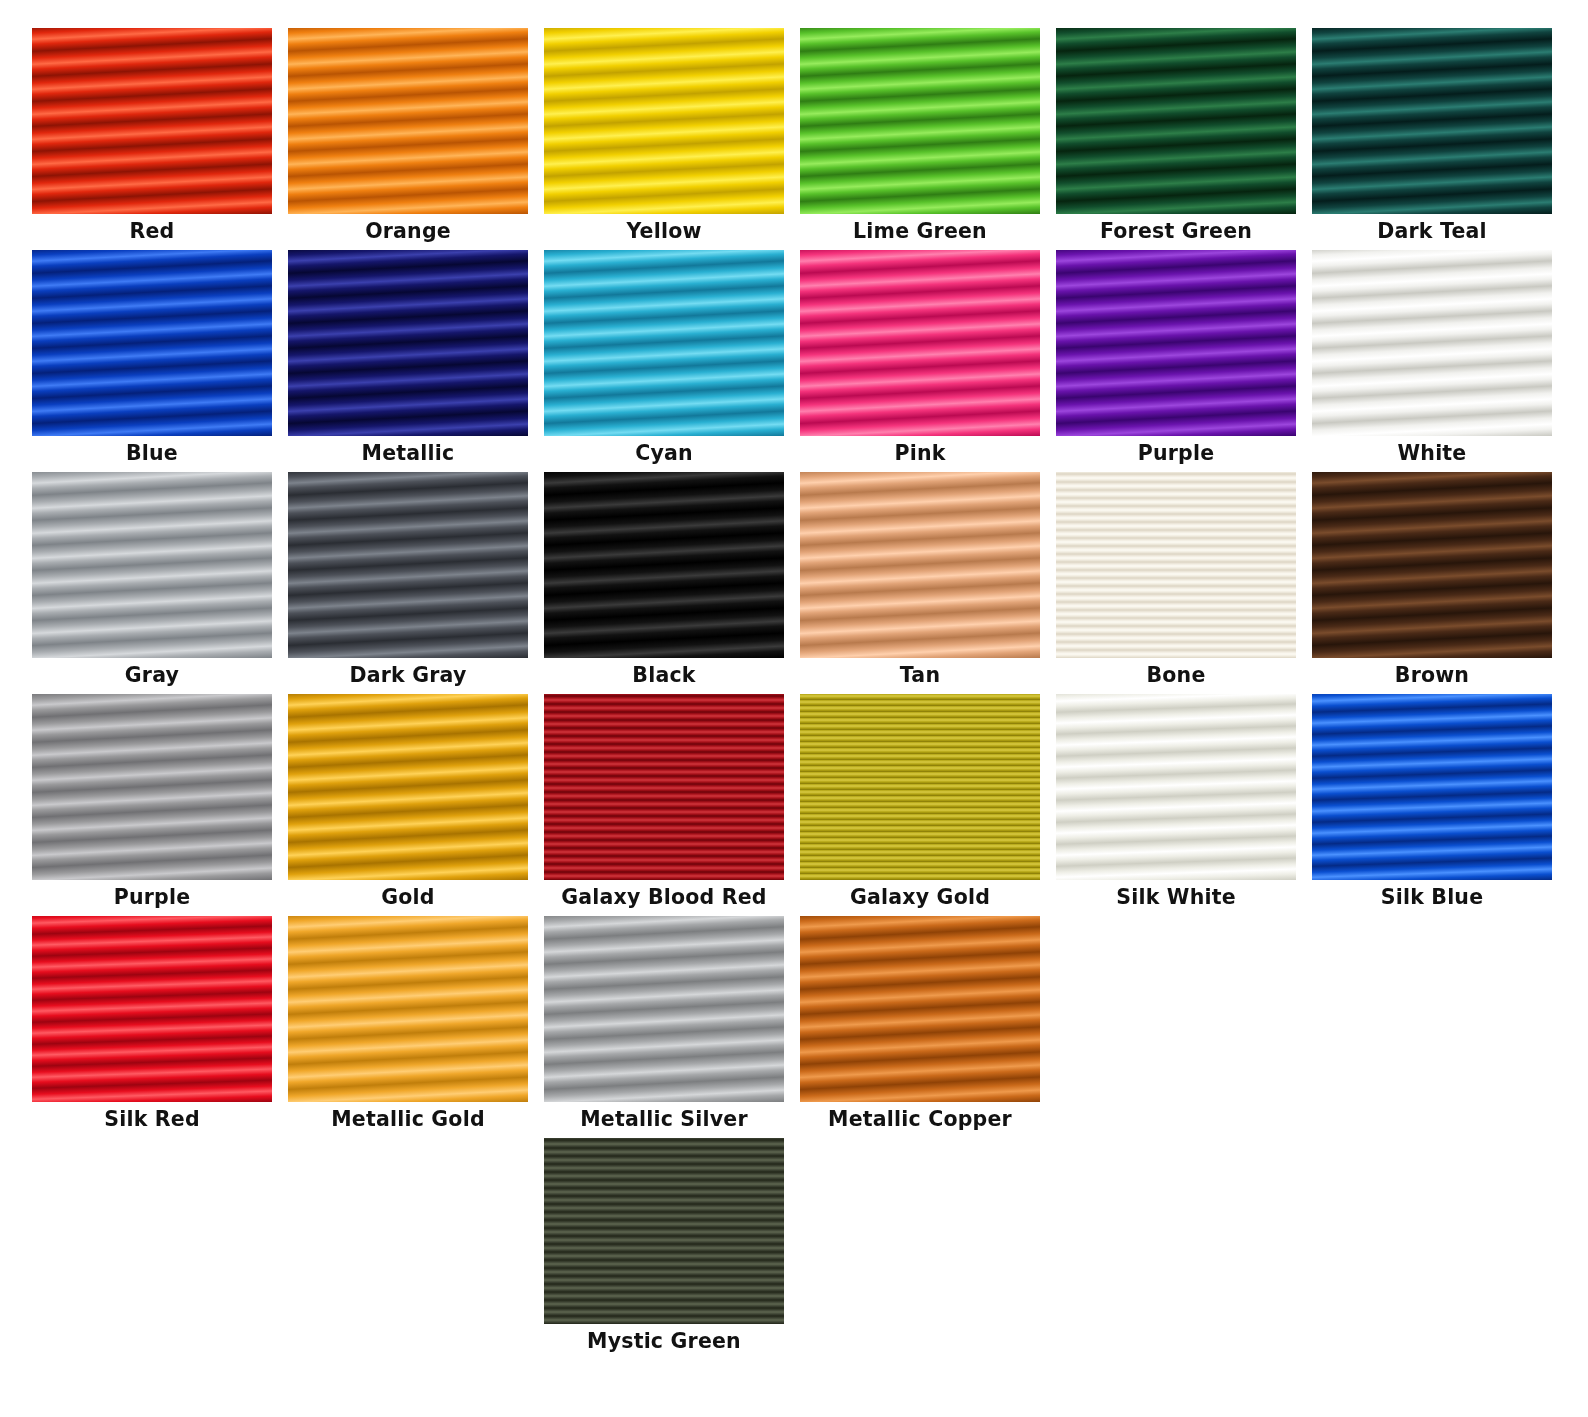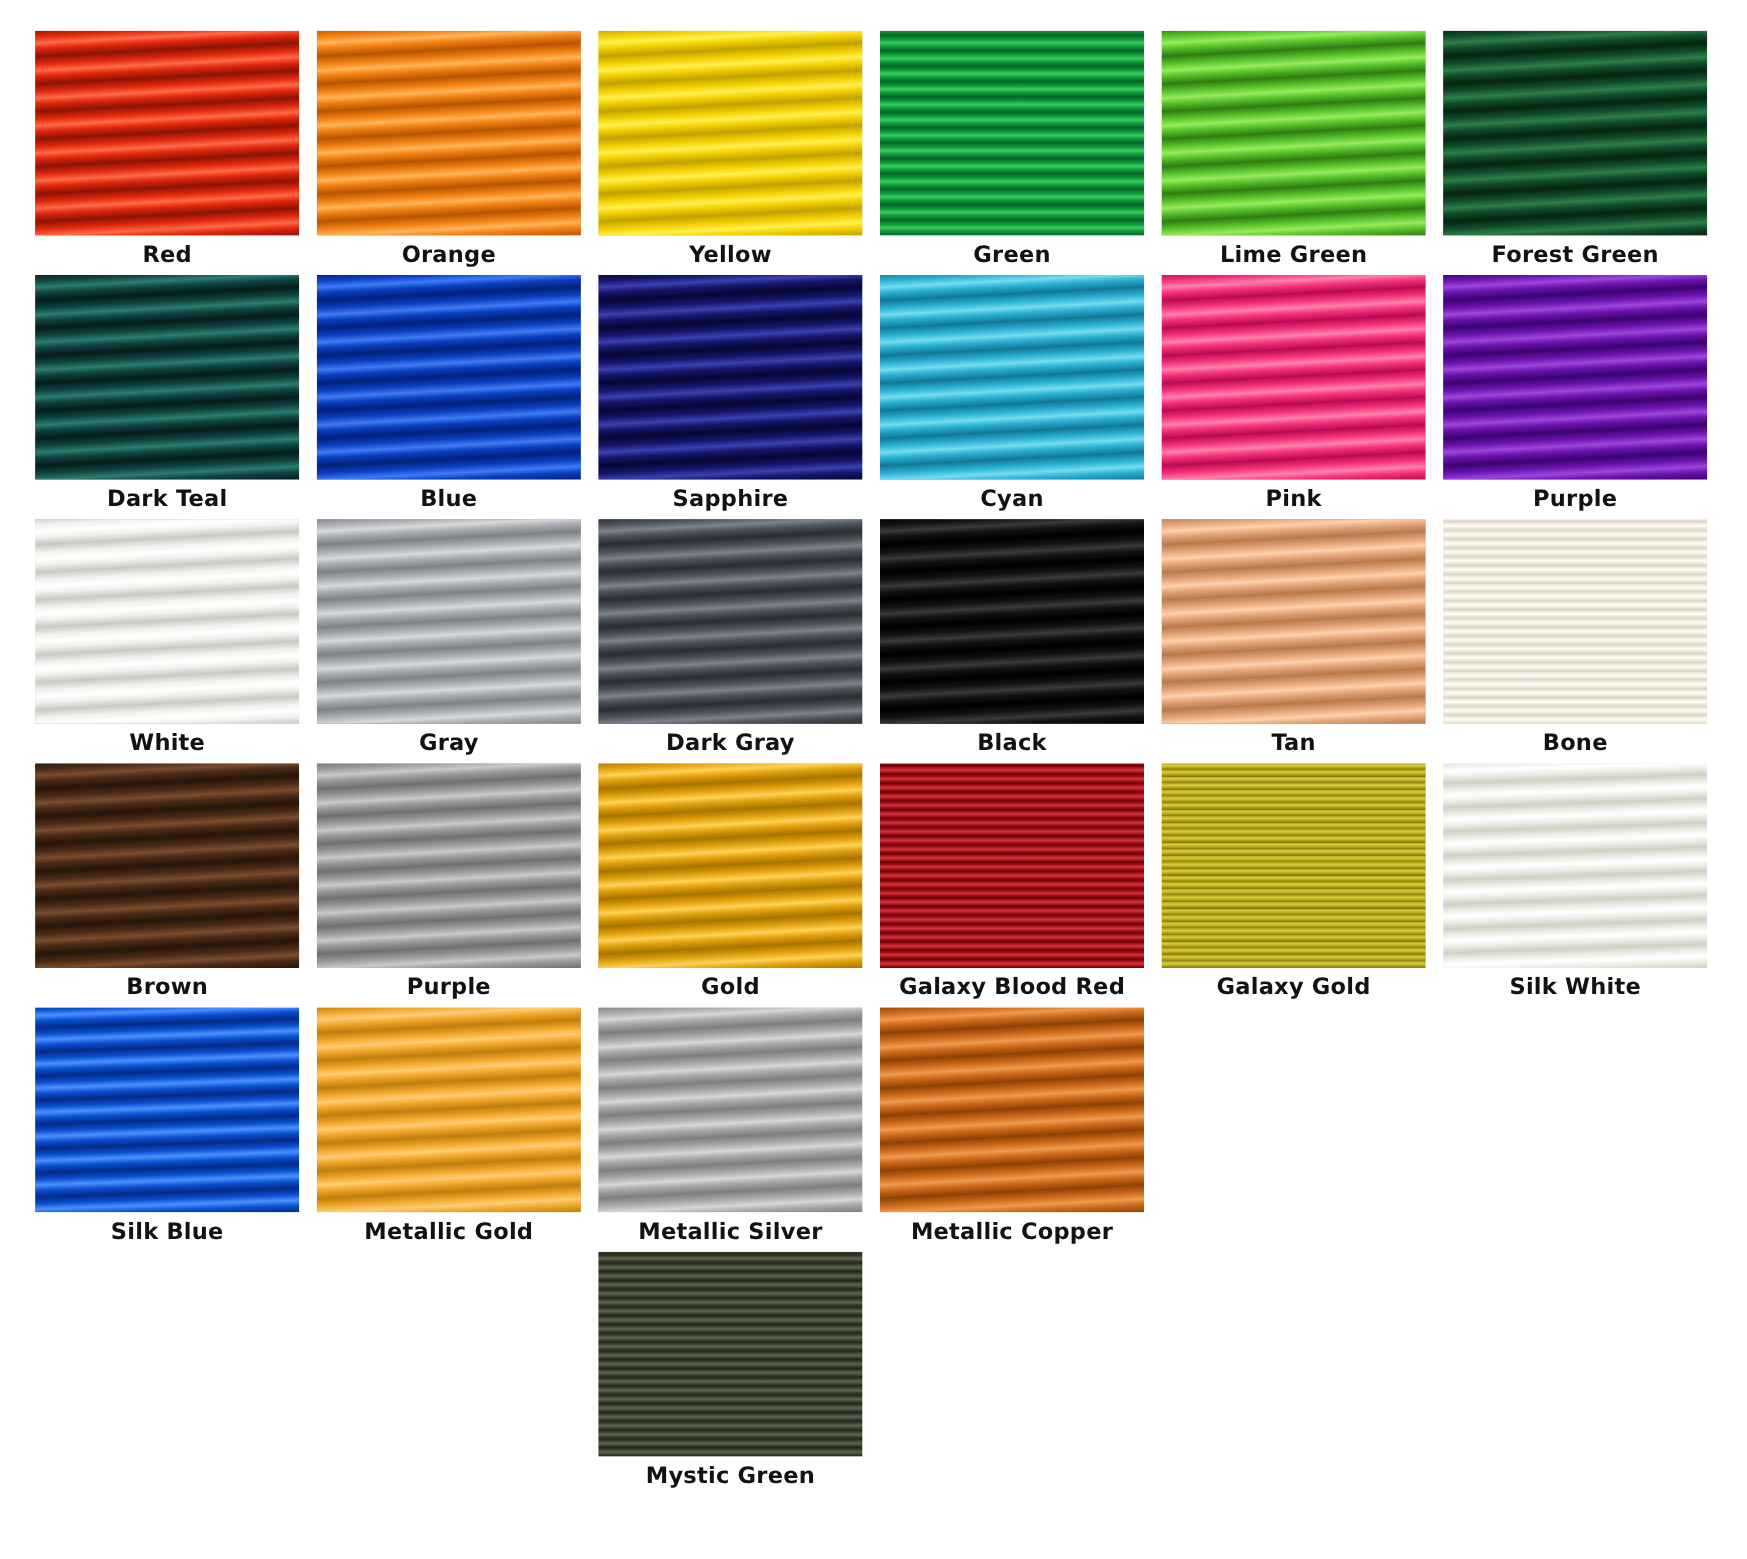--- a/index.html
+++ b/index.html
@@ -71,26 +71,20 @@
       <div class="label">Orange</div>
     </div>
     <div class="cell">
       <div class="swatch">
         <div class="tex" style="background-color: rgb(242, 208, 0); background-image: repeating-linear-gradient(-3deg, rgb(194, 162, 0) 0px, rgb(242, 208, 0) 7px, rgb(255, 240, 79) 12px, rgb(242, 208, 0) 18px, rgb(194, 162, 0) 25px), repeating-linear-gradient(2deg, rgba(0, 0, 0, 0.2) 0px, rgba(0, 0, 0, 0) 9px, rgba(255, 255, 255, 0.2) 16px, rgba(0, 0, 0, 0) 26px), linear-gradient(rgba(0, 0, 0, 0.18), rgba(0, 0, 0, 0) 30%, rgba(0, 0, 0, 0) 70%, rgba(0, 0, 0, 0.22));"></div>
       </div>
       <div class="label">Yellow</div>
     </div>
     <div class="cell">
       <div class="swatch">
-        <div class="tex" style="background-color: rgb(15, 157, 58); background-image: repeating-linear-gradient(0deg, rgb(6, 100, 42) 0px, rgb(15, 157, 58) 4px, rgb(60, 204, 99) 7px, rgb(15, 157, 58) 10px, rgb(6, 100, 42) 14px);"></div>
-      </div>
-      <div class="label">Green</div>
-    </div>
-    <div class="cell">
-      <div class="swatch">
         <div class="tex" style="background-color: rgb(88, 194, 42); background-image: repeating-linear-gradient(-3deg, rgb(47, 125, 20) 0px, rgb(88, 194, 42) 7px, rgb(150, 236, 92) 12px, rgb(88, 194, 42) 18px, rgb(47, 125, 20) 25px), repeating-linear-gradient(2deg, rgba(0, 0, 0, 0.2) 0px, rgba(0, 0, 0, 0) 9px, rgba(255, 255, 255, 0.2) 16px, rgba(0, 0, 0, 0) 26px), linear-gradient(rgba(0, 0, 0, 0.18), rgba(0, 0, 0, 0) 30%, rgba(0, 0, 0, 0) 70%, rgba(0, 0, 0, 0.22));"></div>
       </div>
       <div class="label">Lime Green</div>
     </div>
     <div class="cell">
       <div class="swatch">
         <div class="tex" style="background-color: rgb(17, 77, 44); background-image: repeating-linear-gradient(-3deg, rgb(6, 36, 15) 0px, rgb(17, 77, 44) 7px, rgb(45, 126, 72) 12px, rgb(17, 77, 44) 18px, rgb(6, 36, 15) 25px), repeating-linear-gradient(2deg, rgba(0, 0, 0, 0.2) 0px, rgba(0, 0, 0, 0) 9px, rgba(255, 255, 255, 0.2) 16px, rgba(0, 0, 0, 0) 26px), linear-gradient(rgba(0, 0, 0, 0.18), rgba(0, 0, 0, 0) 30%, rgba(0, 0, 0, 0) 70%, rgba(0, 0, 0, 0.22));"></div>
       </div>
       <div class="label">Forest Green</div>
     </div>
@@ -103,21 +97,21 @@
     <div class="cell">
       <div class="swatch">
         <div class="tex" style="background-color: rgb(10, 63, 192); background-image: repeating-linear-gradient(-3deg, rgb(4, 32, 122) 0px, rgb(10, 63, 192) 7px, rgb(63, 123, 245) 12px, rgb(10, 63, 192) 18px, rgb(4, 32, 122) 25px), repeating-linear-gradient(2deg, rgba(0, 0, 0, 0.2) 0px, rgba(0, 0, 0, 0) 9px, rgba(255, 255, 255, 0.2) 16px, rgba(0, 0, 0, 0) 26px), linear-gradient(rgba(0, 0, 0, 0.18), rgba(0, 0, 0, 0) 30%, rgba(0, 0, 0, 0) 70%, rgba(0, 0, 0, 0.22));"></div>
       </div>
       <div class="label">Blue</div>
     </div>
     <div class="cell">
       <div class="swatch">
         <div class="tex" style="background-color: rgb(21, 22, 107); background-image: repeating-linear-gradient(-3deg, rgb(6, 7, 51) 0px, rgb(21, 22, 107) 7px, rgb(59, 64, 173) 12px, rgb(21, 22, 107) 18px, rgb(6, 7, 51) 25px), repeating-linear-gradient(2deg, rgba(0, 0, 0, 0.2) 0px, rgba(0, 0, 0, 0) 9px, rgba(255, 255, 255, 0.2) 16px, rgba(0, 0, 0, 0) 26px), linear-gradient(rgba(0, 0, 0, 0.18), rgba(0, 0, 0, 0) 30%, rgba(0, 0, 0, 0) 70%, rgba(0, 0, 0, 0.22));"></div>
       </div>
-      <div class="label">Sapphire</div>
+      <div class="label">Metallic</div>
     </div>
     <div class="cell">
       <div class="swatch">
         <div class="tex" style="background-color: rgb(41, 176, 210); background-image: repeating-linear-gradient(-3deg, rgb(18, 120, 154) 0px, rgb(41, 176, 210) 7px, rgb(116, 220, 242) 12px, rgb(41, 176, 210) 18px, rgb(18, 120, 154) 25px), repeating-linear-gradient(2deg, rgba(0, 0, 0, 0.2) 0px, rgba(0, 0, 0, 0) 9px, rgba(255, 255, 255, 0.2) 16px, rgba(0, 0, 0, 0) 26px), linear-gradient(rgba(0, 0, 0, 0.18), rgba(0, 0, 0, 0) 30%, rgba(0, 0, 0, 0) 70%, rgba(0, 0, 0, 0.22));"></div>
       </div>
       <div class="label">Cyan</div>
     </div>
     <div class="cell">
       <div class="swatch">
         <div class="tex" style="background-color: rgb(245, 51, 124); background-image: repeating-linear-gradient(-3deg, rgb(187, 10, 82) 0px, rgb(245, 51, 124) 7px, rgb(255, 128, 174) 12px, rgb(245, 51, 124) 18px, rgb(187, 10, 82) 25px), repeating-linear-gradient(2deg, rgba(0, 0, 0, 0.2) 0px, rgba(0, 0, 0, 0) 9px, rgba(255, 255, 255, 0.2) 16px, rgba(0, 0, 0, 0) 26px), linear-gradient(rgba(0, 0, 0, 0.18), rgba(0, 0, 0, 0) 30%, rgba(0, 0, 0, 0) 70%, rgba(0, 0, 0, 0.22));"></div>
@@ -200,20 +194,26 @@
       <div class="swatch">
         <div class="tex" style="background-color: rgb(238, 238, 230); background-image: repeating-linear-gradient(-2deg, rgb(207, 207, 196) 0px, rgb(238, 238, 230) 6px, rgb(255, 255, 255) 11px, rgb(238, 238, 230) 16px, rgb(207, 207, 196) 22px), linear-gradient(90deg, rgba(255, 255, 255, 0.3), rgba(255, 255, 255, 0) 35%, rgba(0, 0, 0, 0.12) 70%, rgba(255, 255, 255, 0.22));"></div>
       </div>
       <div class="label">Silk White</div>
     </div>
     <div class="cell">
       <div class="swatch">
         <div class="tex" style="background-color: rgb(10, 79, 208); background-image: repeating-linear-gradient(-2deg, rgb(4, 42, 134) 0px, rgb(10, 79, 208) 6px, rgb(74, 145, 255) 11px, rgb(10, 79, 208) 16px, rgb(4, 42, 134) 22px), linear-gradient(90deg, rgba(255, 255, 255, 0.3), rgba(255, 255, 255, 0) 35%, rgba(0, 0, 0, 0.12) 70%, rgba(255, 255, 255, 0.22));"></div>
       </div>
       <div class="label">Silk Blue</div>
+    </div>
+    <div class="cell">
+      <div class="swatch">
+        <div class="tex" style="background-color: rgb(231, 13, 30); background-image: repeating-linear-gradient(-2deg, rgb(157, 3, 16) 0px, rgb(231, 13, 30) 6px, rgb(255, 90, 98) 11px, rgb(231, 13, 30) 16px, rgb(157, 3, 16) 22px), linear-gradient(90deg, rgba(255, 255, 255, 0.3), rgba(255, 255, 255, 0) 35%, rgba(0, 0, 0, 0.12) 70%, rgba(255, 255, 255, 0.22));"></div>
+      </div>
+      <div class="label">Silk Red</div>
     </div>
     <div class="cell">
       <div class="swatch">
         <div class="tex" style="background-color: rgb(240, 167, 42); background-image: repeating-linear-gradient(-3deg, rgb(192, 126, 11) 0px, rgb(240, 167, 42) 7px, rgb(255, 205, 116) 12px, rgb(240, 167, 42) 18px, rgb(192, 126, 11) 25px), repeating-linear-gradient(2deg, rgba(0, 0, 0, 0.2) 0px, rgba(0, 0, 0, 0) 9px, rgba(255, 255, 255, 0.2) 16px, rgba(0, 0, 0, 0) 26px), linear-gradient(rgba(0, 0, 0, 0.18), rgba(0, 0, 0, 0) 30%, rgba(0, 0, 0, 0) 70%, rgba(0, 0, 0, 0.22));"></div>
       </div>
       <div class="label">Metallic Gold</div>
     </div>
     <div class="cell">
       <div class="swatch">
         <div class="tex" style="background-color: rgb(166, 168, 170); background-image: repeating-linear-gradient(-3deg, rgb(124, 126, 128) 0px, rgb(166, 168, 170) 7px, rgb(213, 215, 217) 12px, rgb(166, 168, 170) 18px, rgb(124, 126, 128) 25px), repeating-linear-gradient(2deg, rgba(0, 0, 0, 0.2) 0px, rgba(0, 0, 0, 0) 9px, rgba(255, 255, 255, 0.2) 16px, rgba(0, 0, 0, 0) 26px), linear-gradient(rgba(0, 0, 0, 0.18), rgba(0, 0, 0, 0) 30%, rgba(0, 0, 0, 0) 70%, rgba(0, 0, 0, 0.22));"></div>

